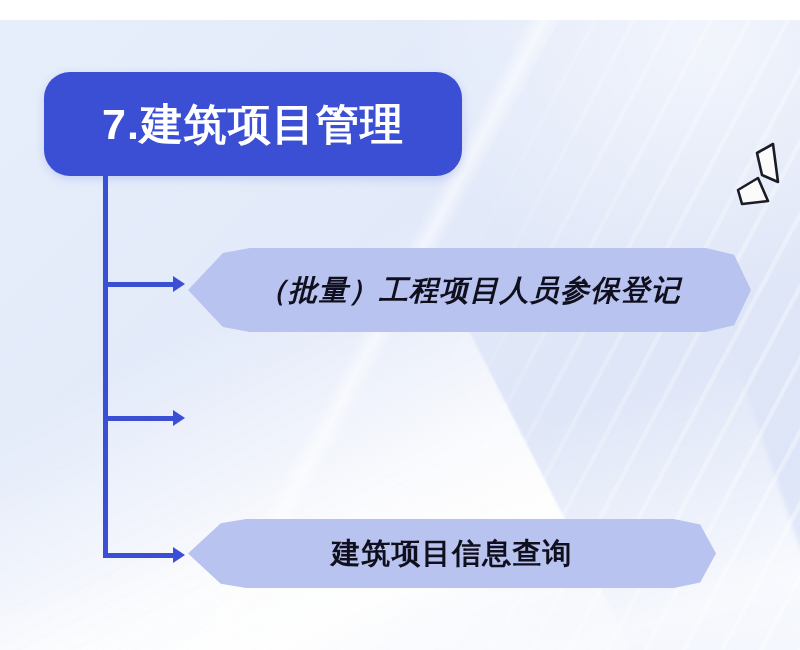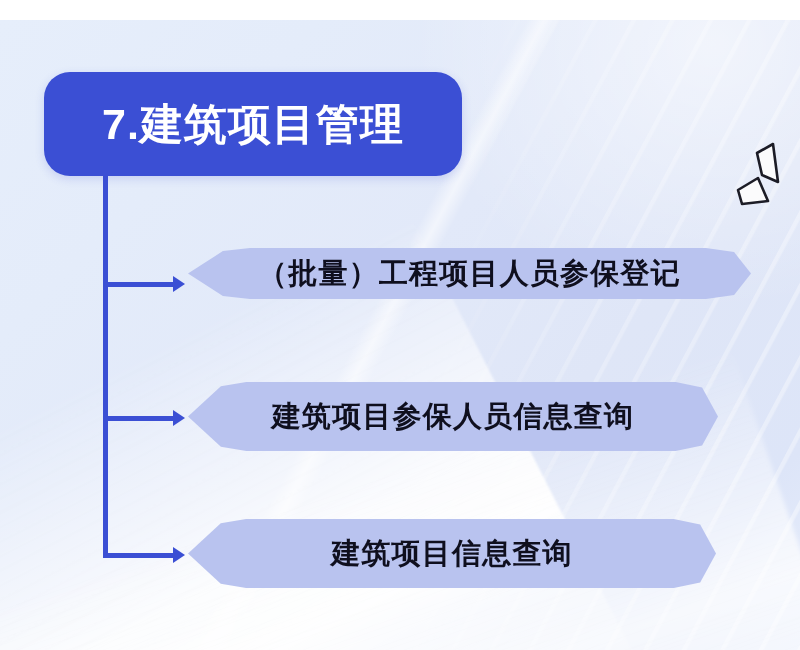--- a/index.html
+++ b/index.html
@@ -196,27 +196,24 @@
 
   <div class="hline" style="left:103px; top:262px; width:72px;"></div>
   <div class="arrowhead" style="left:173px; top:256px;"></div>
 
   <div class="hline" style="left:103px; top:396px; width:72px;"></div>
   <div class="arrowhead" style="left:173px; top:390px;"></div>
 
   <div class="hline" style="left:103px; top:533px; width:72px;"></div>
   <div class="arrowhead" style="left:173px; top:527px;"></div>
 
-  <div class="pill" style="left:188px; top:228px; width:563px; height:51px;">
+  <div class="pill" style="left:188px; top:228px; width:563px; height:84px;font-style:italic;">
     <span class="pill-text">（批量）工程项目人员参保登记</span>
   </div>
 
-  <div class="pill" style="left:188px; top:362px; width:530px; height:69px;">
-    <span class="pill-text">建筑项目参保人员信息查询</span>
-  </div>
 
   <div class="pill" style="left:188px; top:499px; width:528px; height:69px;justify-content:center;">
     <span class="pill-text">建筑项目信息查询</span>
   </div>
 
   <div id="shards">
     <svg width="62" height="66" viewBox="0 0 62 66" xmlns="http://www.w3.org/2000/svg">
       <polygon points="22,11 38,2 43,40 27,33" fill="#fbfbfc" stroke="#1c1c26" stroke-width="2.6" stroke-linejoin="round"></polygon>
       <polygon points="3,48 23,36 33,59 7,62" fill="#fbfbfc" stroke="#1c1c26" stroke-width="2.6" stroke-linejoin="round"></polygon>
     </svg>

